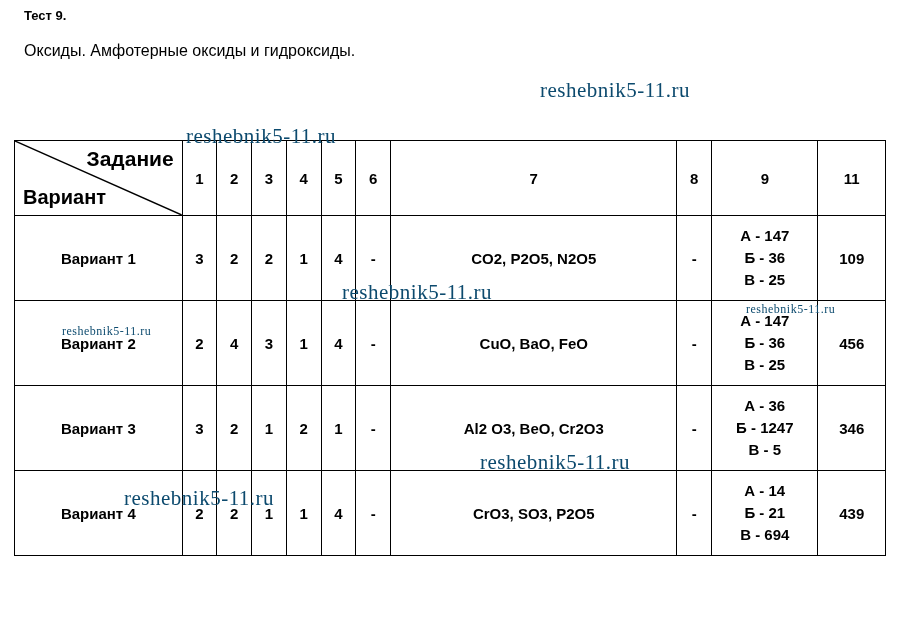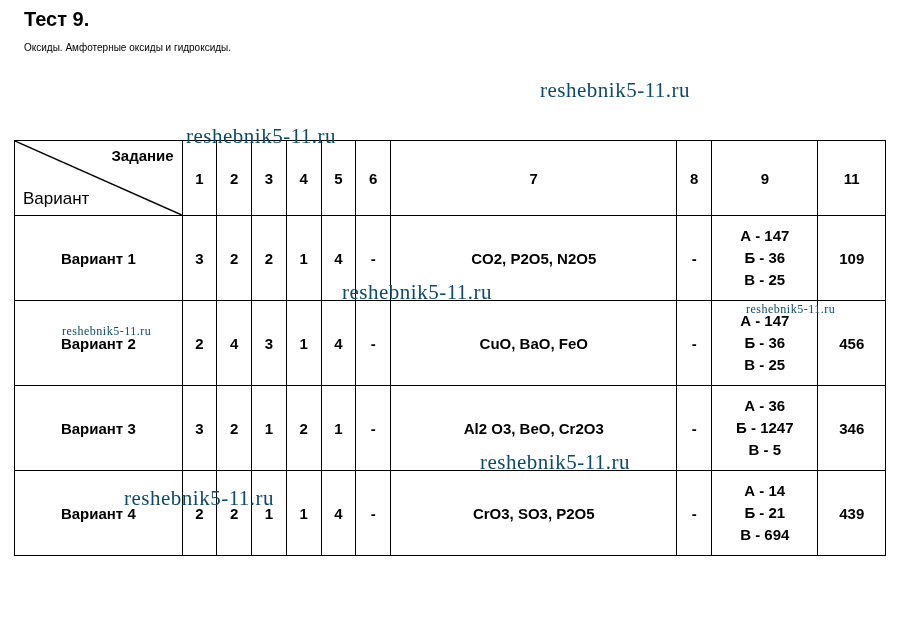--- a/index.html
+++ b/index.html
@@ -17,28 +17,28 @@
   }
   .page {
     position: relative;
     width: 900px;
     height: 621px;
   }
   .title {
     position: absolute;
     left: 24px;
     top: 8px;
-    font-size: 20px;
+    font-size: 13px;
     font-weight: bold;
   }
   .subtitle {
     position: absolute;
     left: 24px;
     top: 42px;
-    font-size: 10px;
+    font-size: 16px;
     font-weight: normal;
     text-align: center;
   }
   table.answers {
     position: absolute;
     left: 14px;
     top: 140px;
     width: 872px;
     border-collapse: collapse;
     table-layout: fixed;
@@ -73,29 +73,29 @@
     position: absolute;
     left: 0;
     top: 0;
     width: 100%;
     height: 100%;
   }
   .corner-cell .zadanie {
     position: absolute;
     right: 8px;
     top: 6px;
-    font-size: 15px;
+    font-size: 21px;
     font-weight: bold;
   }
   .corner-cell .variant {
     position: absolute;
     left: 8px;
     bottom: 6px;
-    font-size: 17px;
-    font-weight: normal;
+    font-size: 20px;
+    font-weight: bold;
   }
   tbody tr {
     height: 85px;
   }
   td.answer-cell {
     font-weight: normal;
     font-size: 15px;
   }
   td.var-label {
     font-weight: bold;

